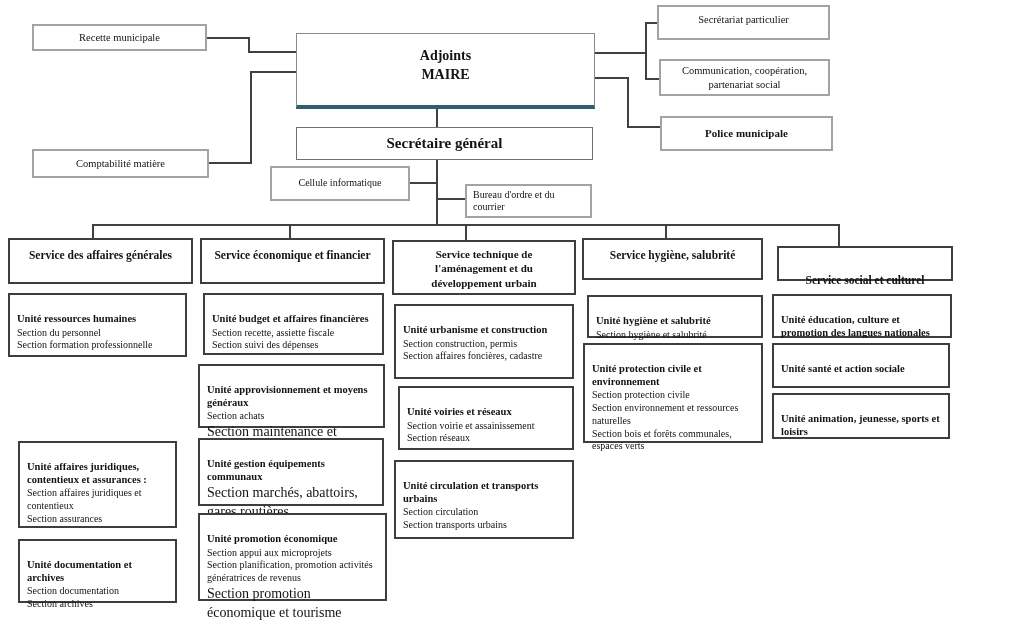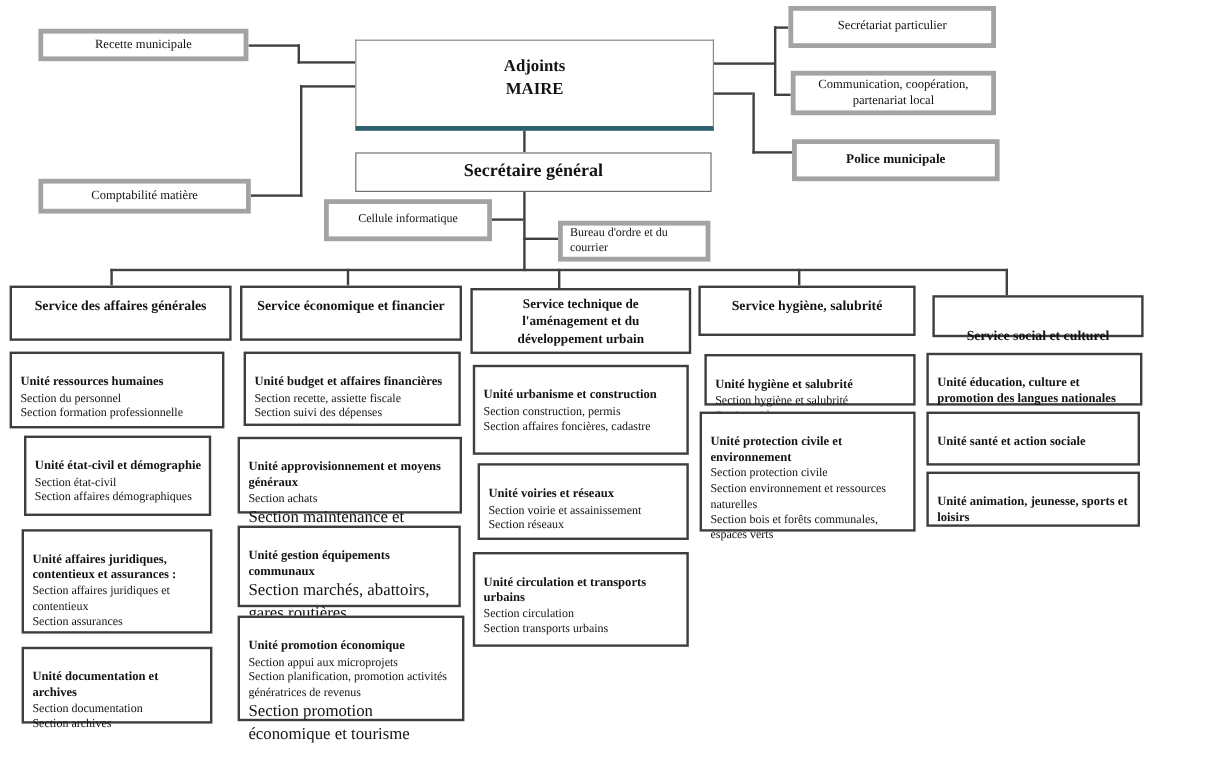--- a/index.html
+++ b/index.html
@@ -1,19 +1,19 @@
 <!DOCTYPE html>
 <html><head>
 <meta charset="utf-8">
 <style>
   html,body{margin:0;padding:0;background:#ffffff;}
   body{font-family:"Liberation Serif","DejaVu Serif",serif;color:#131313;}
   #canvas{position:relative;width:1024px;height:633px;background:#ffffff;overflow:hidden;}
 
-  .box{position:absolute;background:#ffffff;border:4px solid #a3a3a3;box-sizing:border-box;}
+  .box{position:absolute;background:#ffffff;border:2px solid #a3a3a3;box-sizing:border-box;}
   .thick{border:2px solid #3e3e3e;}
   .center{text-align:center;}
 
   .toplabel{font-size:10.5px;display:flex;align-items:center;justify-content:center;padding:2px 6px;line-height:1.25;}
   .boldlabel{font-weight:bold;font-size:11px;}
 
   .maire{border:1px solid #8a8a8a;border-bottom:4px solid #2e6070;padding-top:13px;
          font-weight:bold;font-size:14px;line-height:1.35;text-align:center;}
   .sg{border:1px solid #707070;font-weight:bold;font-size:15px;display:flex;
       align-items:center;justify-content:center;}
@@ -75,21 +75,21 @@
   <div class="box maire" style="left:296px;top:33px;width:299px;height:76px">
     <div>Adjoints</div>
     <div>MAIRE</div>
   </div>
 
   <div class="box toplabel" style="left:657px;top:5px;width:173px;height:35px;align-items:flex-start;padding-top:6px">
     <span>Secrétariat particulier</span>
   </div>
 
   <div class="box toplabel center" style="left:659px;top:59px;width:171px;height:37px">
-    <span>Communication, coopération, partenariat local</span>
+    <span>Communication, coopération, partenariat social</span>
   </div>
 
   <div class="box sg" style="left:296px;top:127px;width:297px;height:33px">
     <span>Secrétaire général</span>
   </div>
 
   <div class="box toplabel boldlabel" style="left:660px;top:116px;width:173px;height:35px">
     <span>Police municipale</span>
   </div>
 
@@ -115,27 +115,20 @@
   </div>
   <div class="box thick svc" style="left:777px;top:246px;width:176px;height:35px;padding-top:25px">
     <span>Service social et culturel</span>
   </div>
 
   <div class="box thick unit" style="left:8px;top:293px;width:179px;height:64px">
     <div class="unit-title">Unité ressources humaines</div>
     <div>
         <div class="section">Section du personnel</div>
         <div class="section">Section formation professionnelle</div>
-      </div>
-  </div>
-  <div class="box thick unit" style="left:20px;top:363px;width:156px;height:67px">
-    <div class="unit-title">Unité état-civil et démographie</div>
-    <div>
-        <div class="section">Section état-civil</div>
-        <div class="section">Section affaires démographiques</div>
       </div>
   </div>
   <div class="box thick unit" style="left:18px;top:441px;width:159px;height:87px">
     <div class="unit-title">Unité affaires juridiques, contentieux et assurances :</div>
     <div>
         <div class="section">Section affaires juridiques et contentieux</div>
         <div class="section">Section assurances</div>
       </div>
   </div>
   <div class="box thick unit" style="left:18px;top:539px;width:159px;height:64px">

